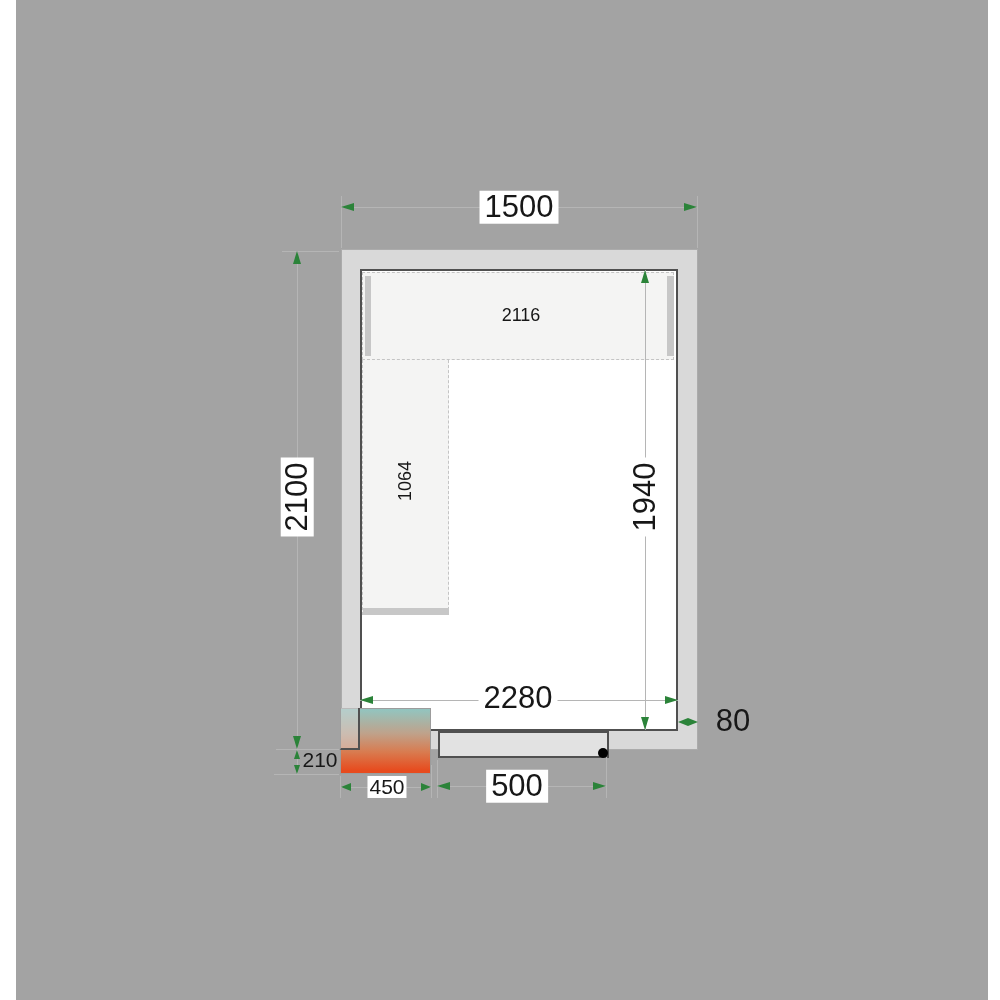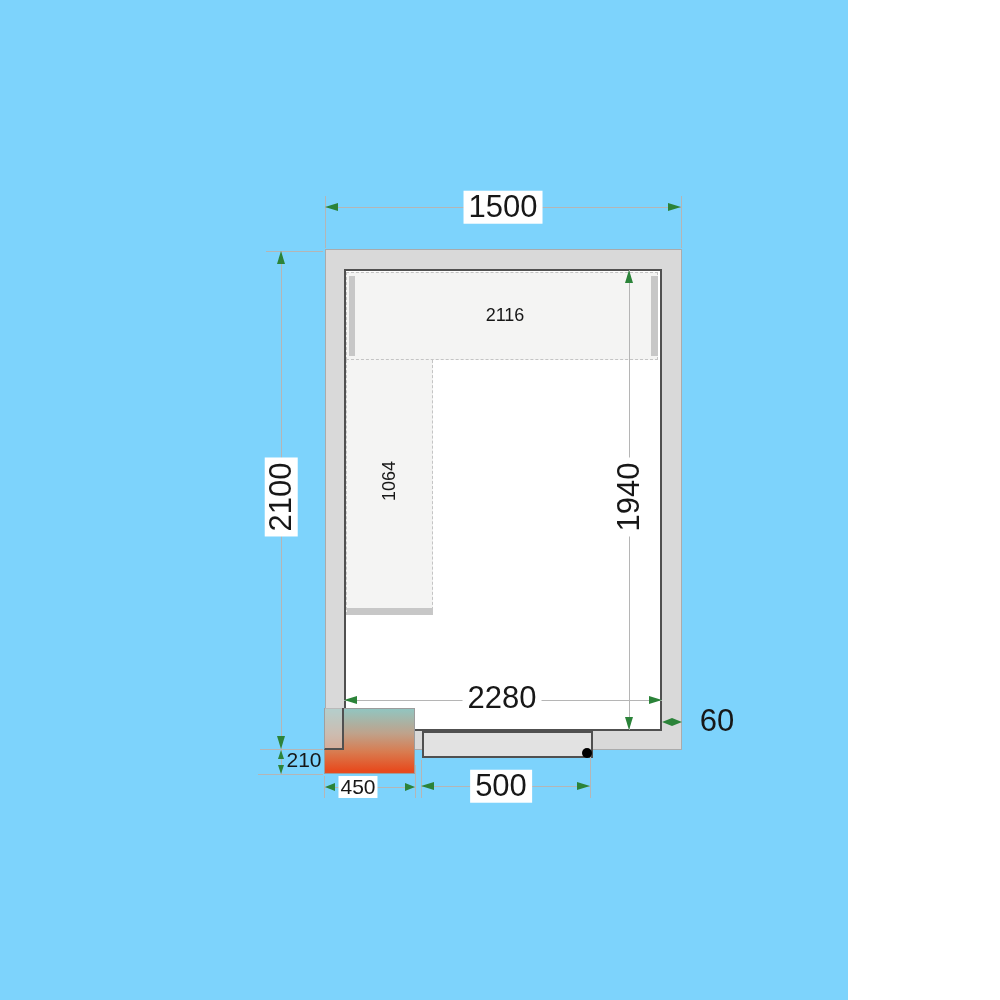--- a/index.html
+++ b/index.html
@@ -4,22 +4,22 @@
 <style>
   :root{
     --wall-fill:#d9d9d9; --wall-border:#505050; --outer-edge:#ababab;
     --door-fill:#e2e2e2; --shelf-fill:#f4f4f3; --shelf-rail:#c7c7c7;
     --dim-line:#b5b5b5; --arrow-green:#2b8339; --text:#171717;
     --unit-gradient-top:#92c5c0; --unit-gradient-mid:#d97a4e; --unit-gradient-bottom:#e74b1e;
     --hinge-dot:#000000;
   }
   html,body{margin:0;padding:0;background:#ffffff;}
   #canvas{
-    position:relative;width:848px;height:1000px;background:#7dd3fc;overflow:hidden;
-    font-family:"Liberation Sans",sans-serif;color:var(--text,#171717);
+    position:relative;width:972px;height:1000px;background:#a3a3a3;overflow:hidden;
+    font-family:"Liberation Sans",sans-serif;color:var(--text,#171717);margin-left:16px;
   }
   .abs{position:absolute;}
   
   .outer-wall{left:325px;top:249px;width:357px;height:501px;background:var(--wall-fill,#d9d9d9);
     border:1px solid var(--outer-edge,#ababab);box-sizing:border-box;}
   .room{left:344px;top:269px;width:318px;height:462px;background:#ffffff;
     border:2px solid var(--wall-border,#505050);box-sizing:border-box;}
   .shelf{background:var(--shelf-fill,#f4f4f3);box-sizing:border-box;}
   .shelf-top{left:346px;top:272px;width:312px;height:88px;border:1px dashed #c4c4c4;}
   .shelf-left{left:346px;top:360px;width:87px;height:255px;border:1px dashed #c4c4c4;border-top:none;}
@@ -93,34 +93,34 @@
   <div class="abs arr ad" style="left:625px;top:717px"></div>
   <div class="abs dt dt-rot" style="left:629px;top:497px">1940</div>
 
   <div class="abs hl" style="left:344px;top:700px;width:318px"></div>
   <div class="abs arr al" style="left:344px;top:696px"></div>
   <div class="abs arr ar" style="left:649px;top:696px"></div>
   <div class="abs dt" style="left:502px;top:698px">2280</div>
 
   <div class="abs arr al-s" style="left:662px;top:718px"></div>
   <div class="abs arr ar-s" style="left:672px;top:718px"></div>
-  <div class="abs dt" style="left:717px;top:721px;background:transparent">60</div>
+  <div class="abs dt" style="left:717px;top:721px;background:transparent">80</div>
 
   <div class="abs hl" style="left:258px;top:774px;width:65px"></div>
   <div class="abs vl" style="left:281px;top:749px;height:25px"></div>
   <div class="abs arr au-s" style="left:278px;top:750px"></div>
   <div class="abs arr ad-s" style="left:278px;top:765px"></div>
   <div class="abs dt dt-sm" style="left:304px;top:760px">210</div>
 
   <div class="abs vl" style="left:324px;top:776px;height:22px"></div>
   <div class="abs vl" style="left:415px;top:765px;height:33px"></div>
   <div class="abs hl" style="left:325px;top:787px;width:90px"></div>
   <div class="abs arr al-s" style="left:325px;top:783px"></div>
   <div class="abs arr ar-s" style="left:405px;top:783px"></div>
-  <div class="abs dt dt-sm" style="left:358px;top:787px;background:#fff">450</div>
+  <div class="abs dt dt-sm" style="left:371px;top:787px;background:#fff">450</div>
 
   <div class="abs vl" style="left:421px;top:760px;height:38px"></div>
   <div class="abs vl" style="left:590px;top:757px;height:41px"></div>
   <div class="abs hl" style="left:421px;top:786px;width:169px"></div>
   <div class="abs arr al" style="left:421px;top:782px"></div>
   <div class="abs arr ar" style="left:577px;top:782px"></div>
   <div class="abs dt" style="left:501px;top:786px">500</div>
 
   <div class="abs dt dt-xs" style="left:505px;top:315px">2116</div>
   <div class="abs dt dt-xs dt-rot" style="left:389px;top:481px">1064</div>

